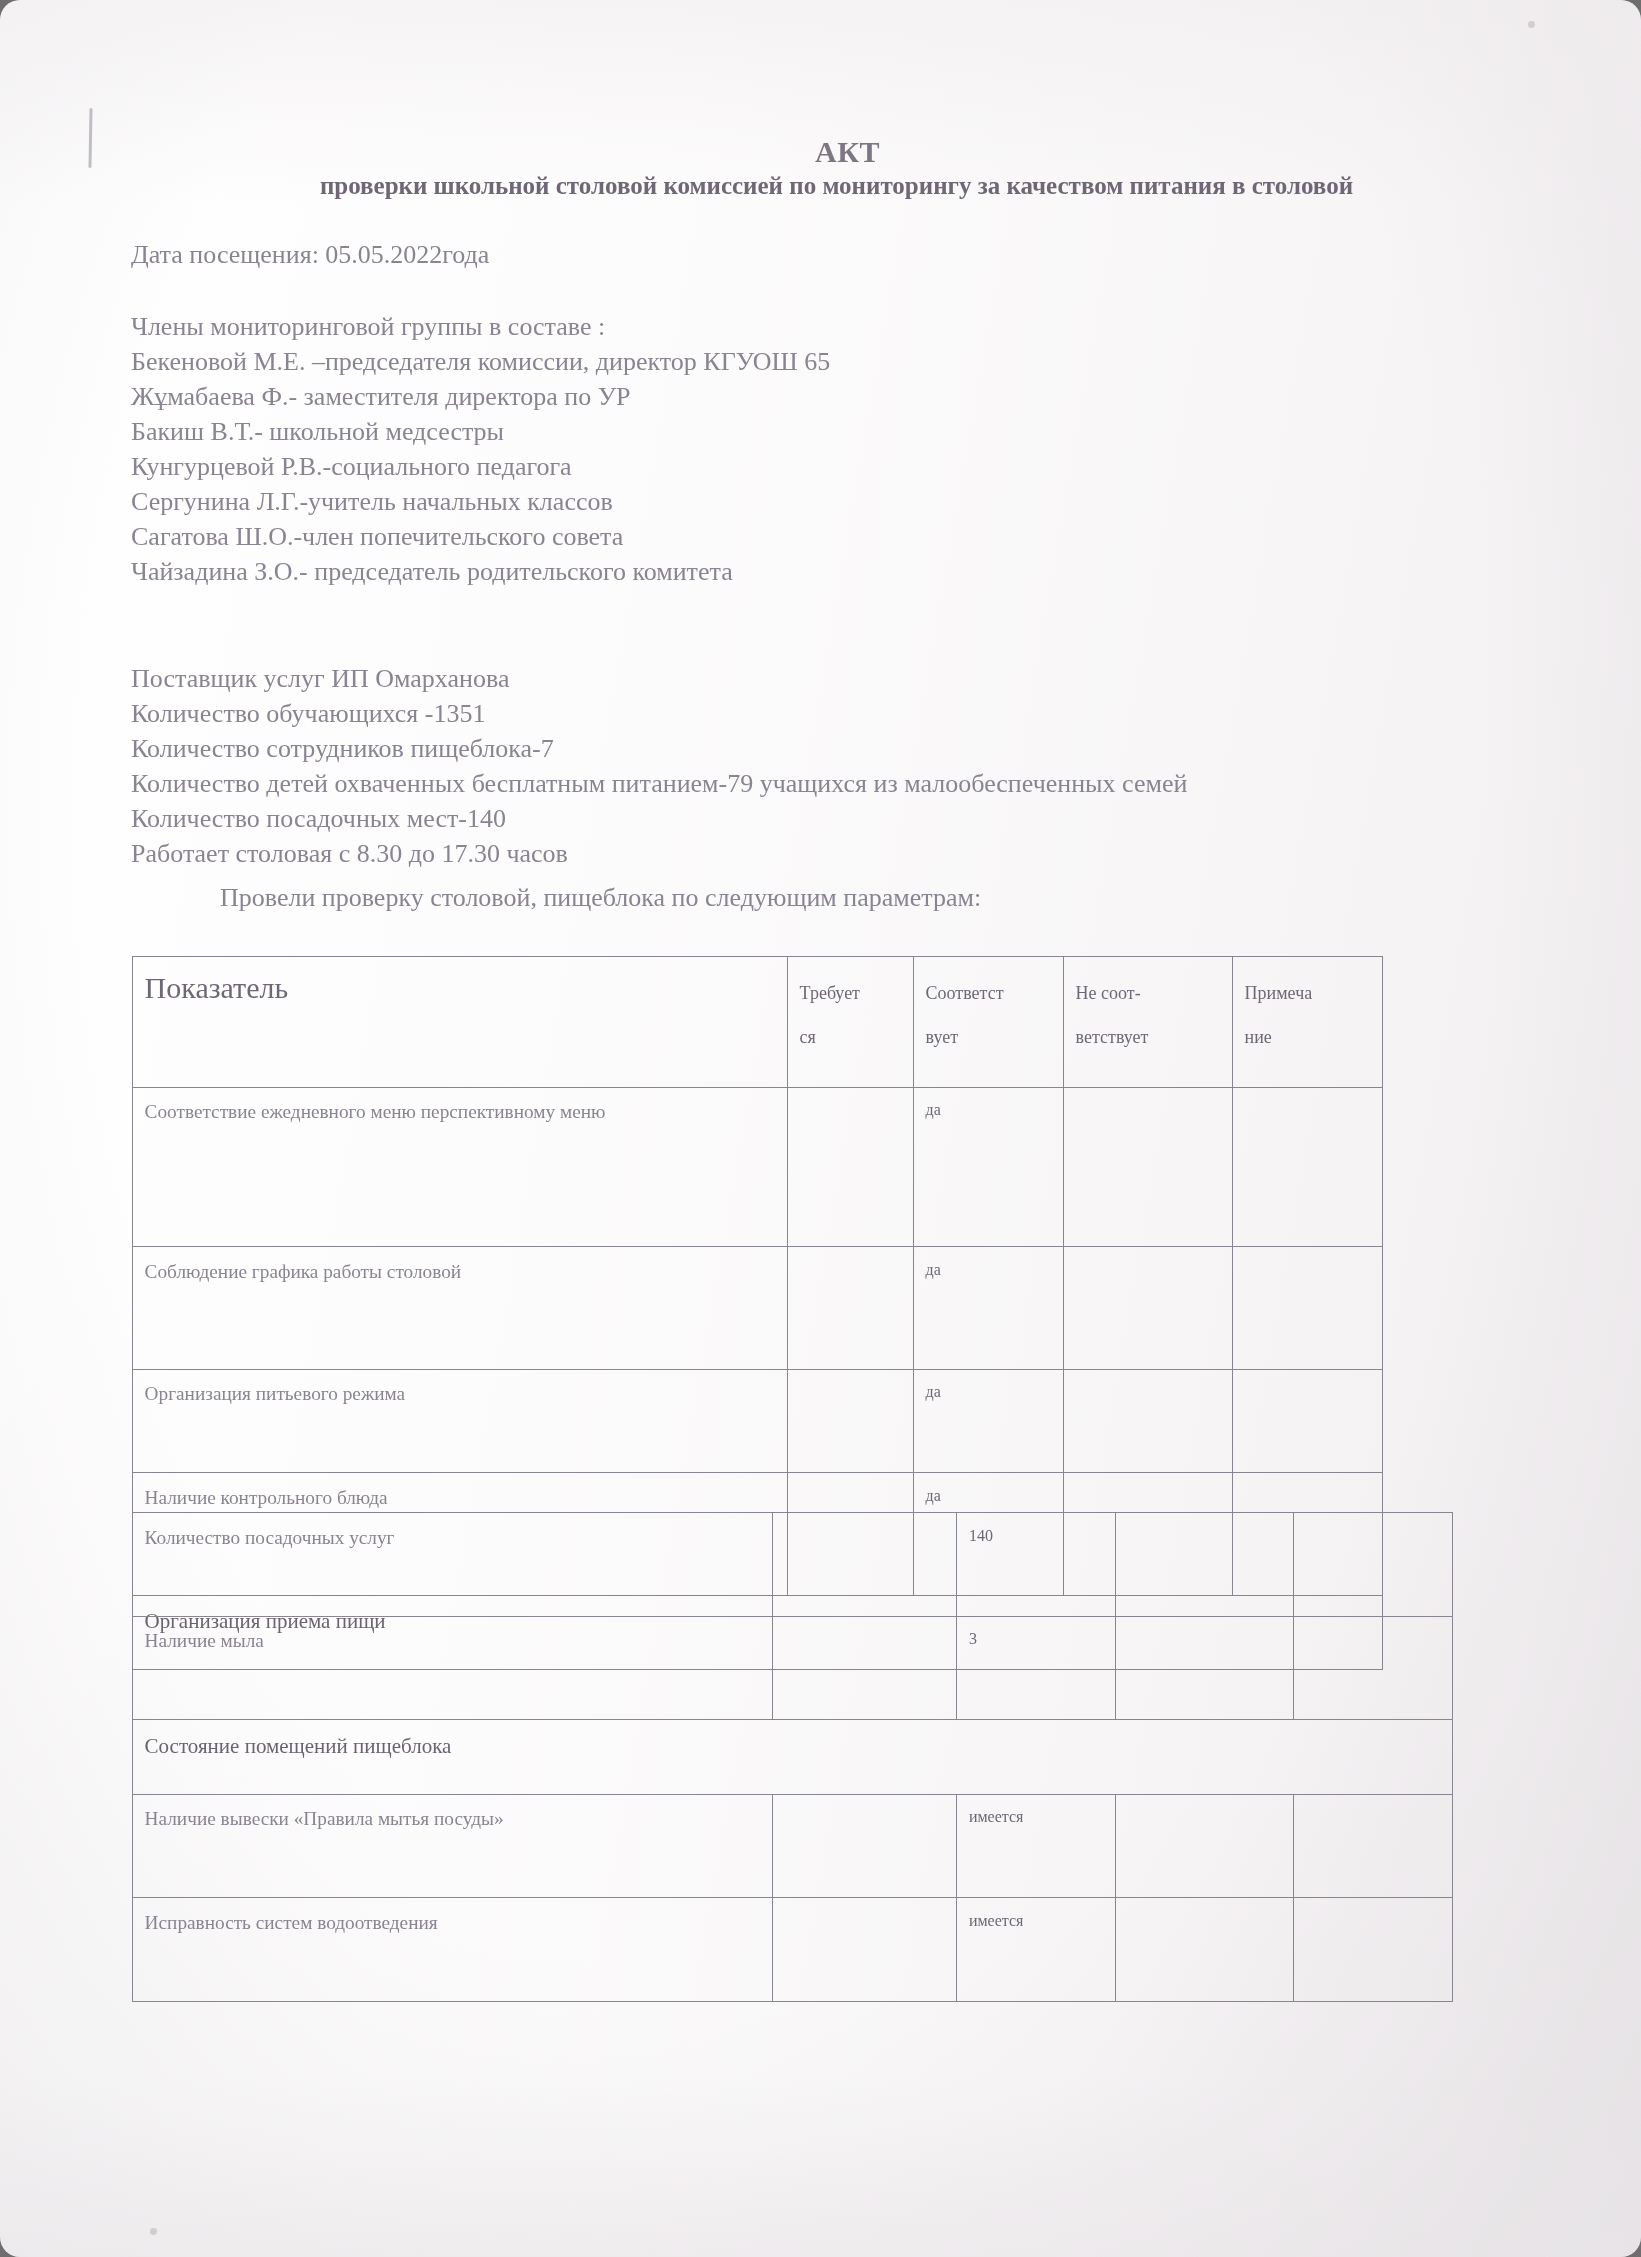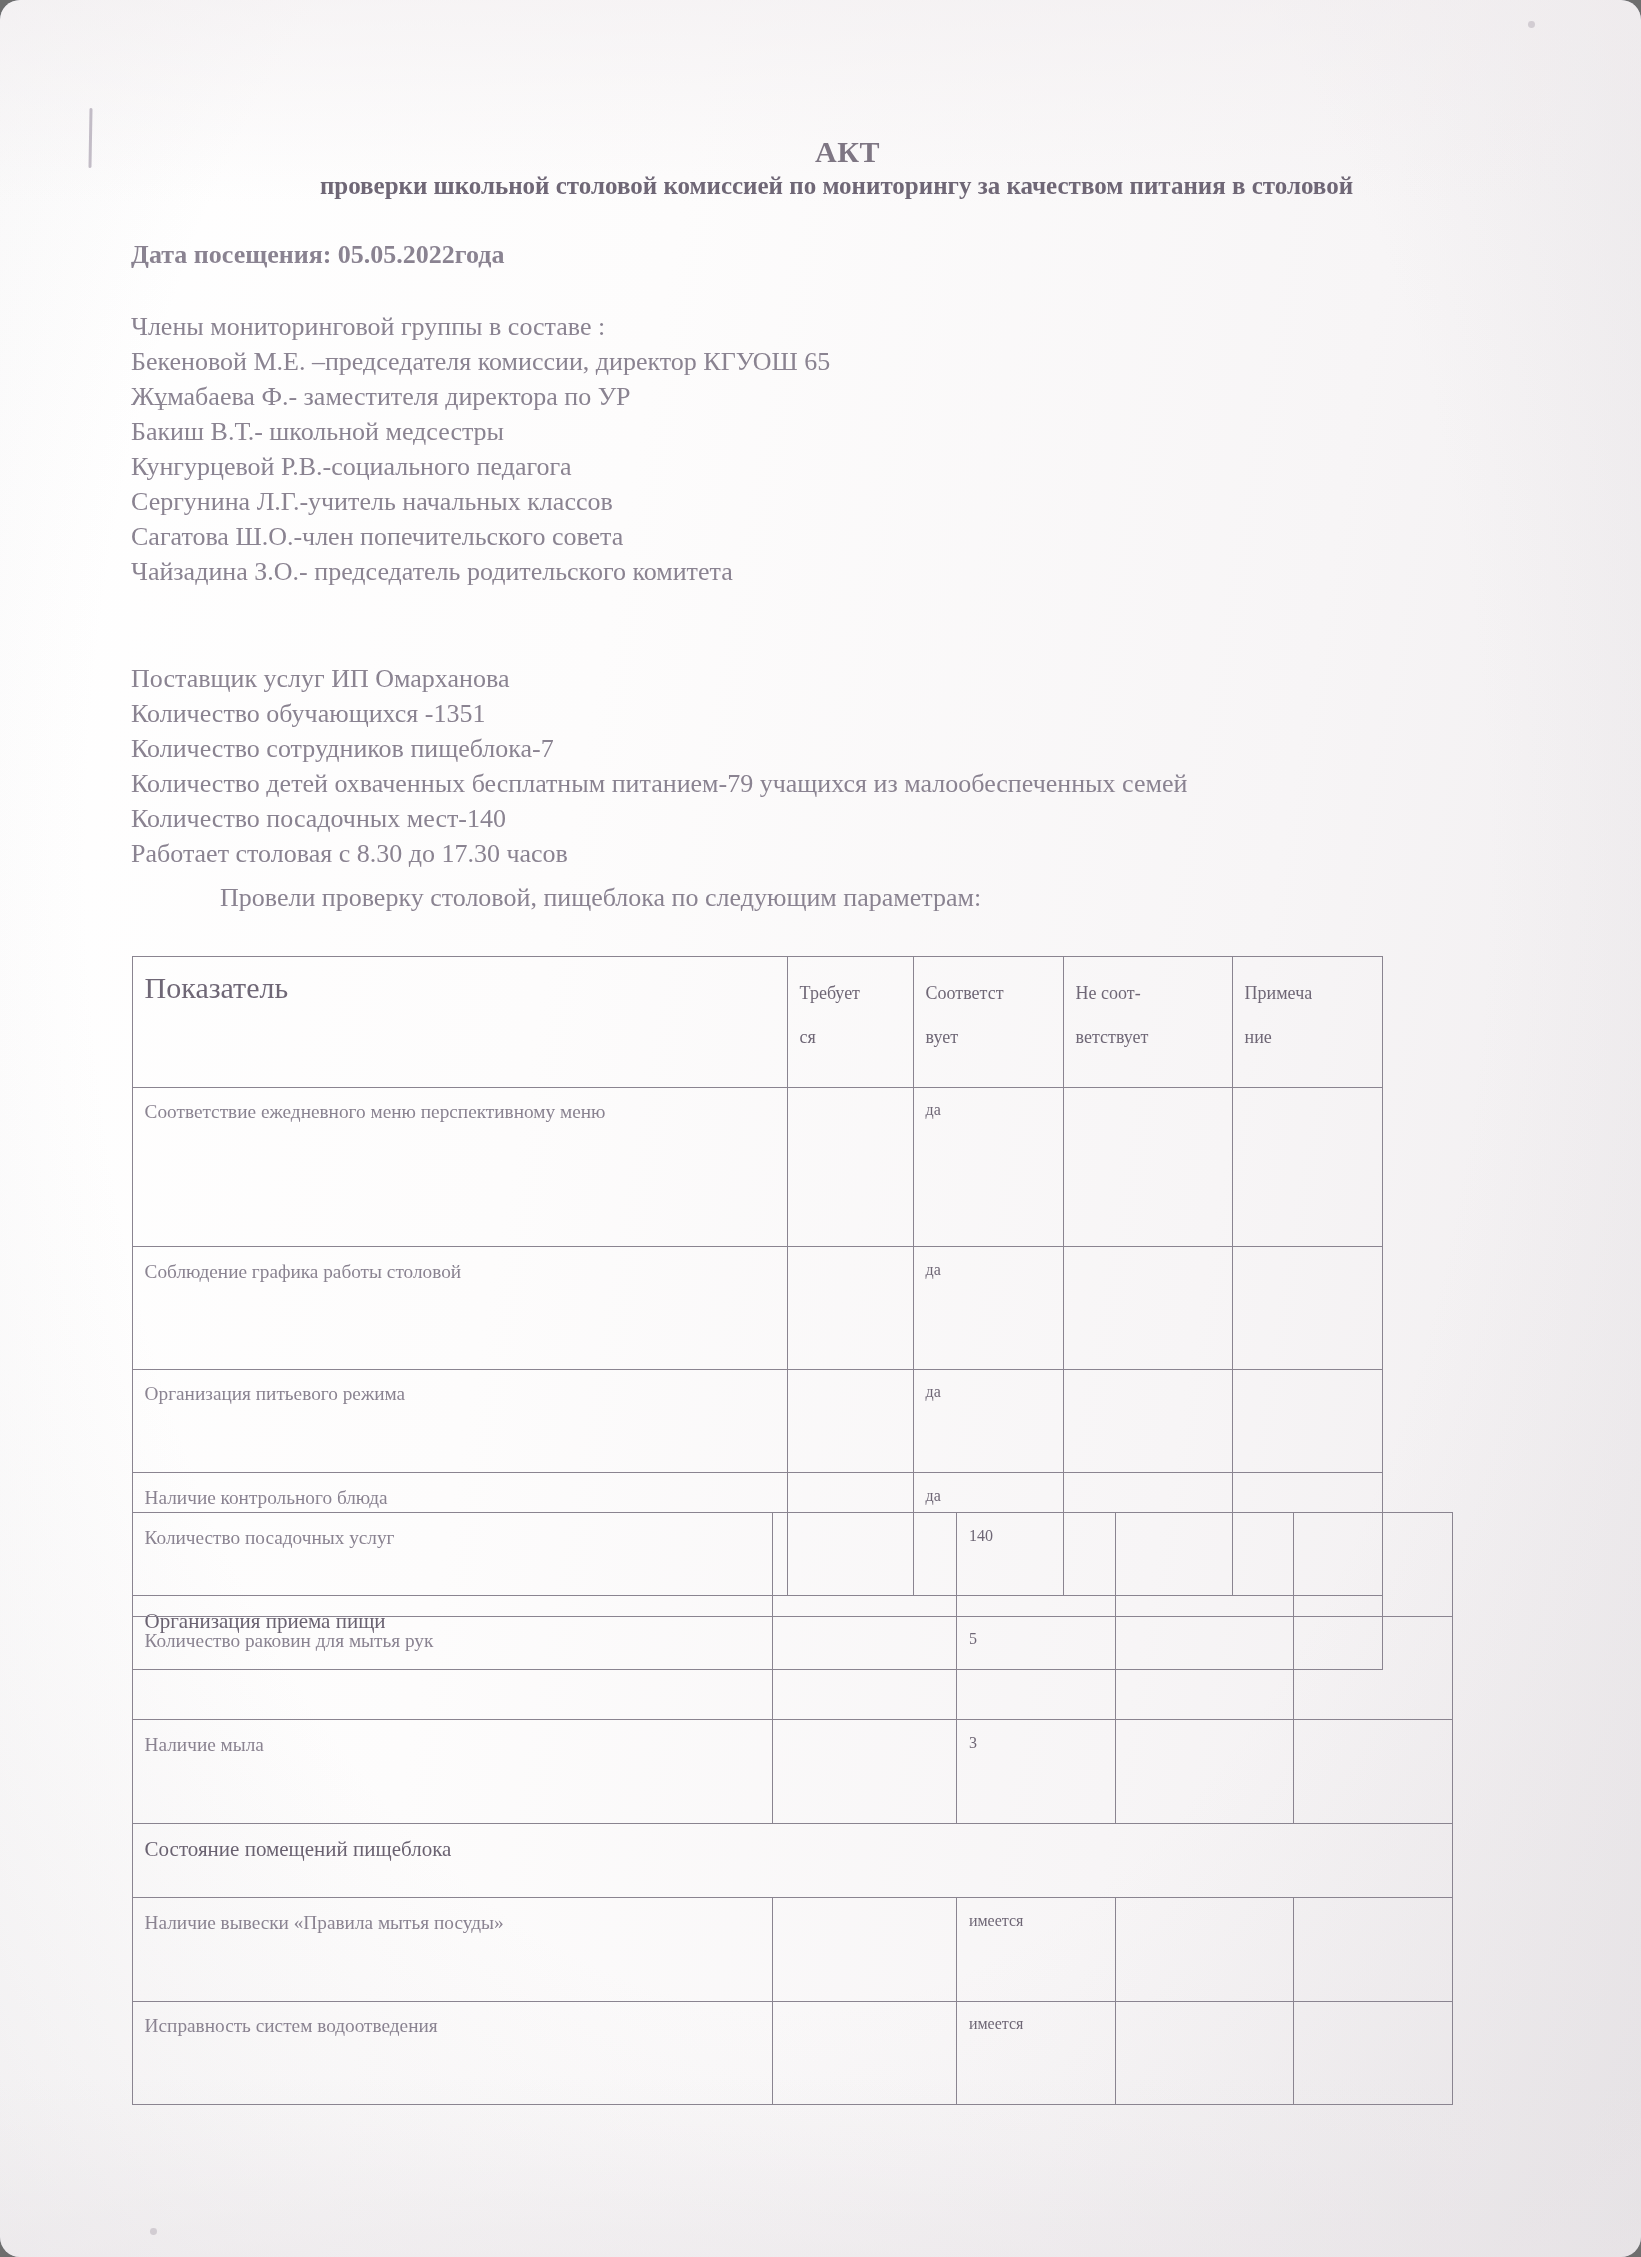--- a/index.html
+++ b/index.html
@@ -88,21 +88,21 @@
 
   .block {
     position: absolute;
     left: 131px;
     font-size: 26px;
     line-height: 35px;
     color: #8a8391;
   }
   .line { white-space: nowrap; }
 
-  .date-line { top: 237px; font-weight: bold; }
+  .date-line { top: 237px; }
   .members   { top: 309px; }
   .facility  { top: 661px; }
   .lead-in   {
     position: absolute;
     top: 883px;
     left: 220px;
     font-size: 26px;
     color: #8a8391;
     white-space: nowrap;
   }
@@ -280,27 +280,20 @@
       </colgroup>
       <tbody>
         <tr>
           <td class="param param-sm">Количество посадочных услуг</td>
           <td class="val"></td>
           <td class="val">140</td>
           <td class="val"></td>
           <td class="val"></td>
         </tr>
         <tr>
-          <td class="param param-sm">Количество раковин для мытья рук</td>
-          <td class="val"></td>
-          <td class="val">5</td>
-          <td class="val"></td>
-          <td class="val"></td>
-        </tr>
-        <tr>
           <td class="param param-sm">Наличие мыла</td>
           <td class="val"></td>
           <td class="val">3</td>
           <td class="val"></td>
           <td class="val"></td>
         </tr>
 
         <tr>
           <td class="section" colspan="5">Состояние помещений пищеблока</td>
         </tr>

